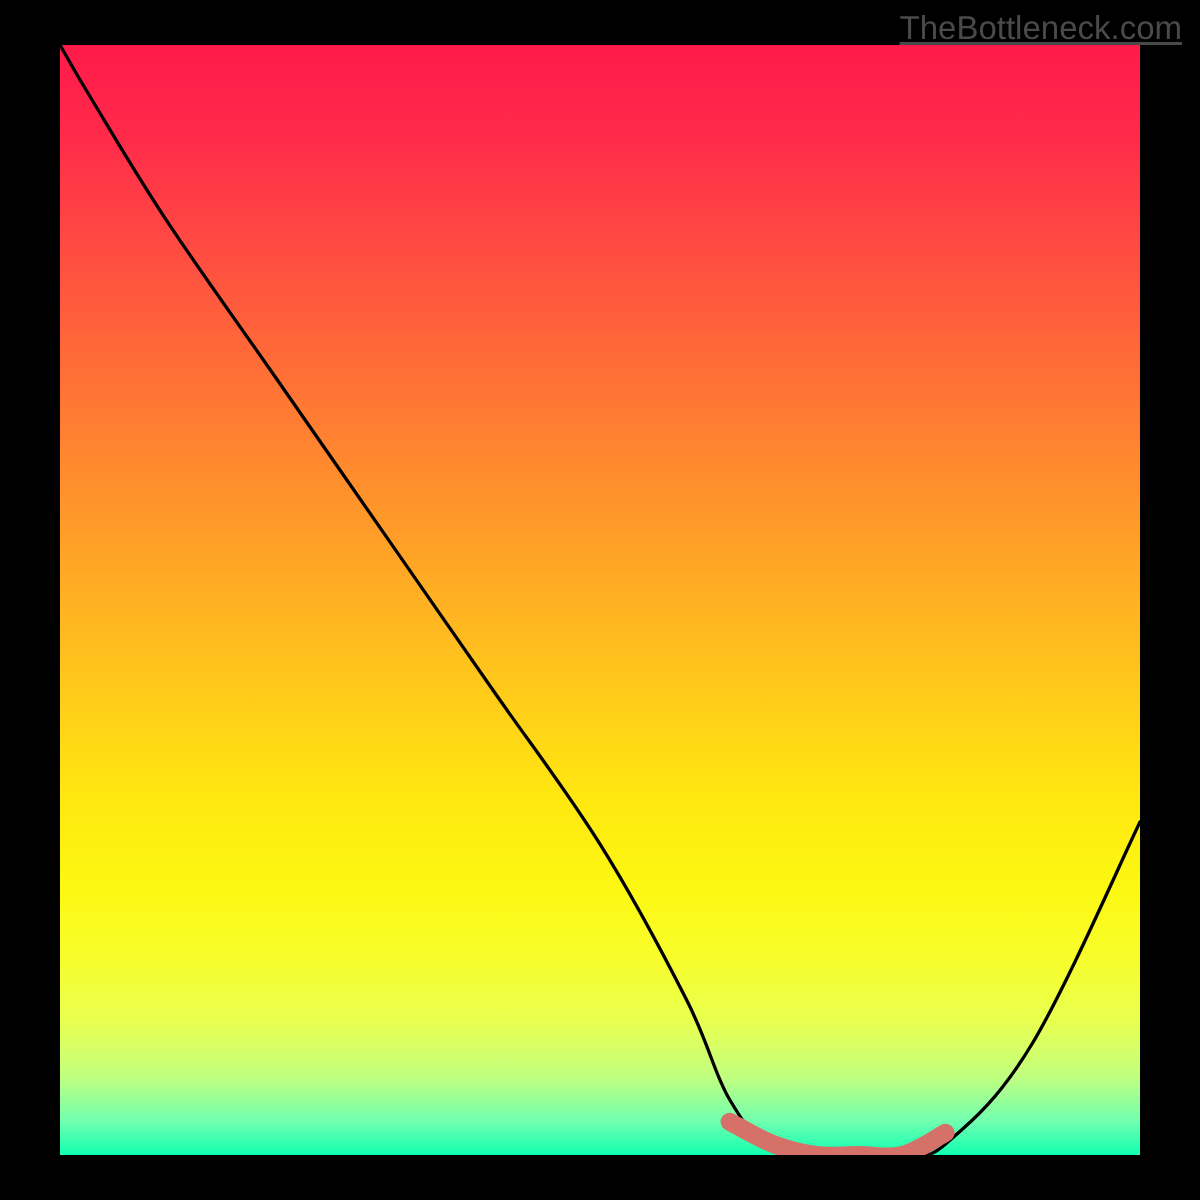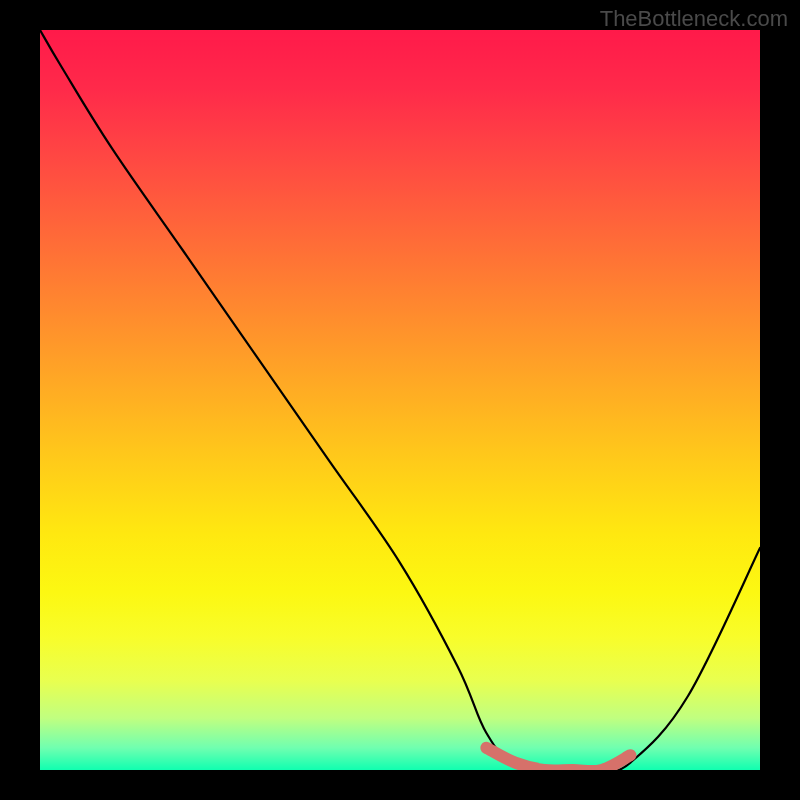--- a/index.html
+++ b/index.html
@@ -11,20 +11,21 @@
     font-family: Arial, sans-serif;
   }
   .watermark {
     position: absolute;
     top: 6px;
     right: 12px;
     color: #4a4a4a;
     font-size: 22px;
     font-weight: 500;
     z-index: 10;
+    text-decoration: underline;
   }
   .plot-area {
     position: absolute;
     left: 40px;
     top: 30px;
     width: 720px;
     height: 740px;
     background: linear-gradient(to bottom,
       #ff1a4a 0%,
       #ff2a4a 8%,

